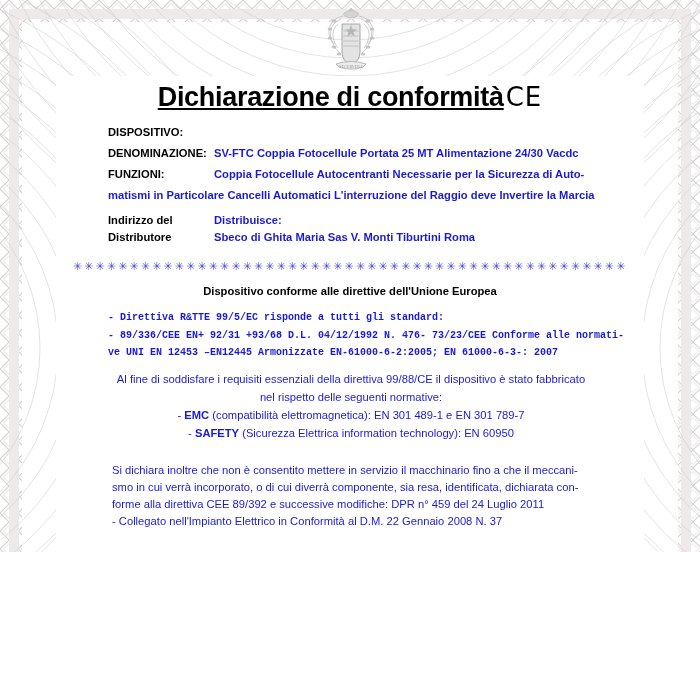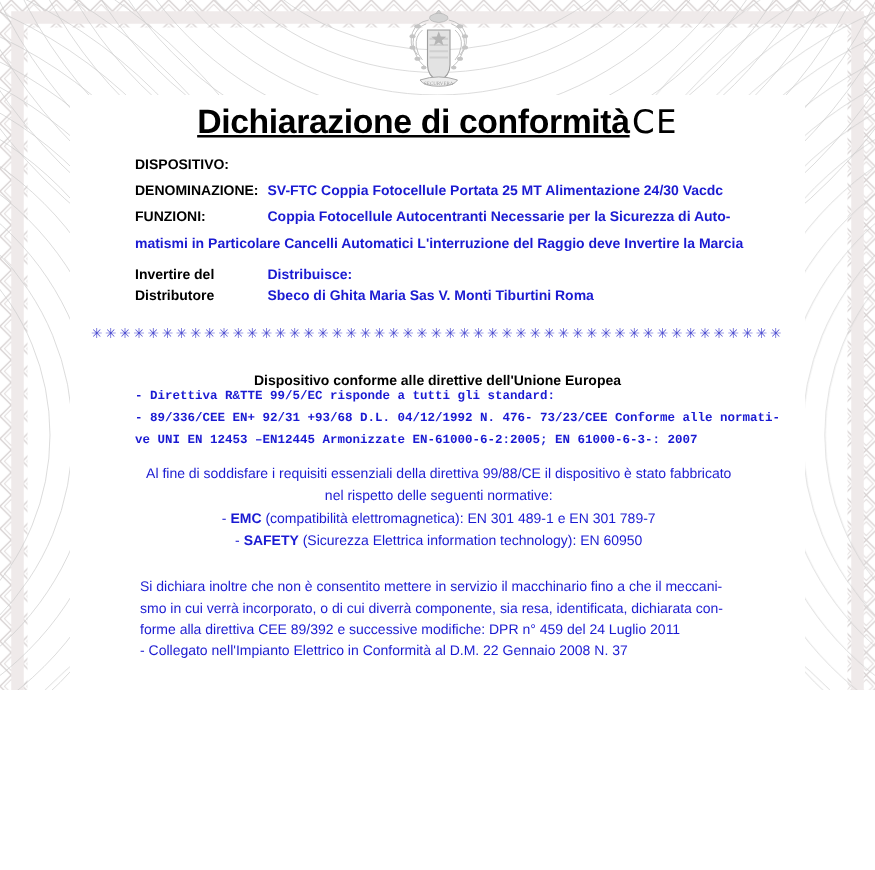--- a/index.html
+++ b/index.html
@@ -136,21 +136,21 @@
     letter-spacing: 2.1px;
     color: #4a4ad0;
     font-weight: bold;
     white-space: nowrap;
     font-family: "DejaVu Sans", sans-serif;
   }
 
   .conform-heading {
     position: absolute;
     left: 0;
-    top: 299px;
+    top: 285px;
     width: 700px;
     text-align: center;
     font-size: 11.2px;
     font-weight: bold;
     color: #000000;
   }
 
   .directives {
     position: absolute;
     left: 108px;
@@ -420,21 +420,21 @@
         <div class="field-label">FUNZIONI:</div>
         <div class="field-value wrap">
           <div>Coppia Fotocellule Autocentranti Necessarie per la Sicurezza di Auto-</div>
         </div>
       </div>
       <div class="field-value wrap" style="margin-left:0;">matismi in Particolare Cancelli Automatici L'interruzione del Raggio deve Invertire la Marcia</div>
     </div>
 
     <div class="constructor-block">
       <div class="cb-row">
-        <div class="cb-label">Invertire del</div>
+        <div class="cb-label">Indirizzo del</div>
         <div class="cb-value">Distribuisce:</div>
       </div>
       <div class="cb-row">
         <div class="cb-label">Distributore</div>
         <div class="cb-value">Sbeco di Ghita Maria Sas V. Monti Tiburtini Roma</div>
       </div>
     </div>
 
     <div class="stars-row">✳✳✳✳✳✳✳✳✳✳✳✳✳✳✳✳✳✳✳✳✳✳✳✳✳✳✳✳✳✳✳✳✳✳✳✳✳✳✳✳✳✳✳✳✳✳✳✳✳</div>
 

